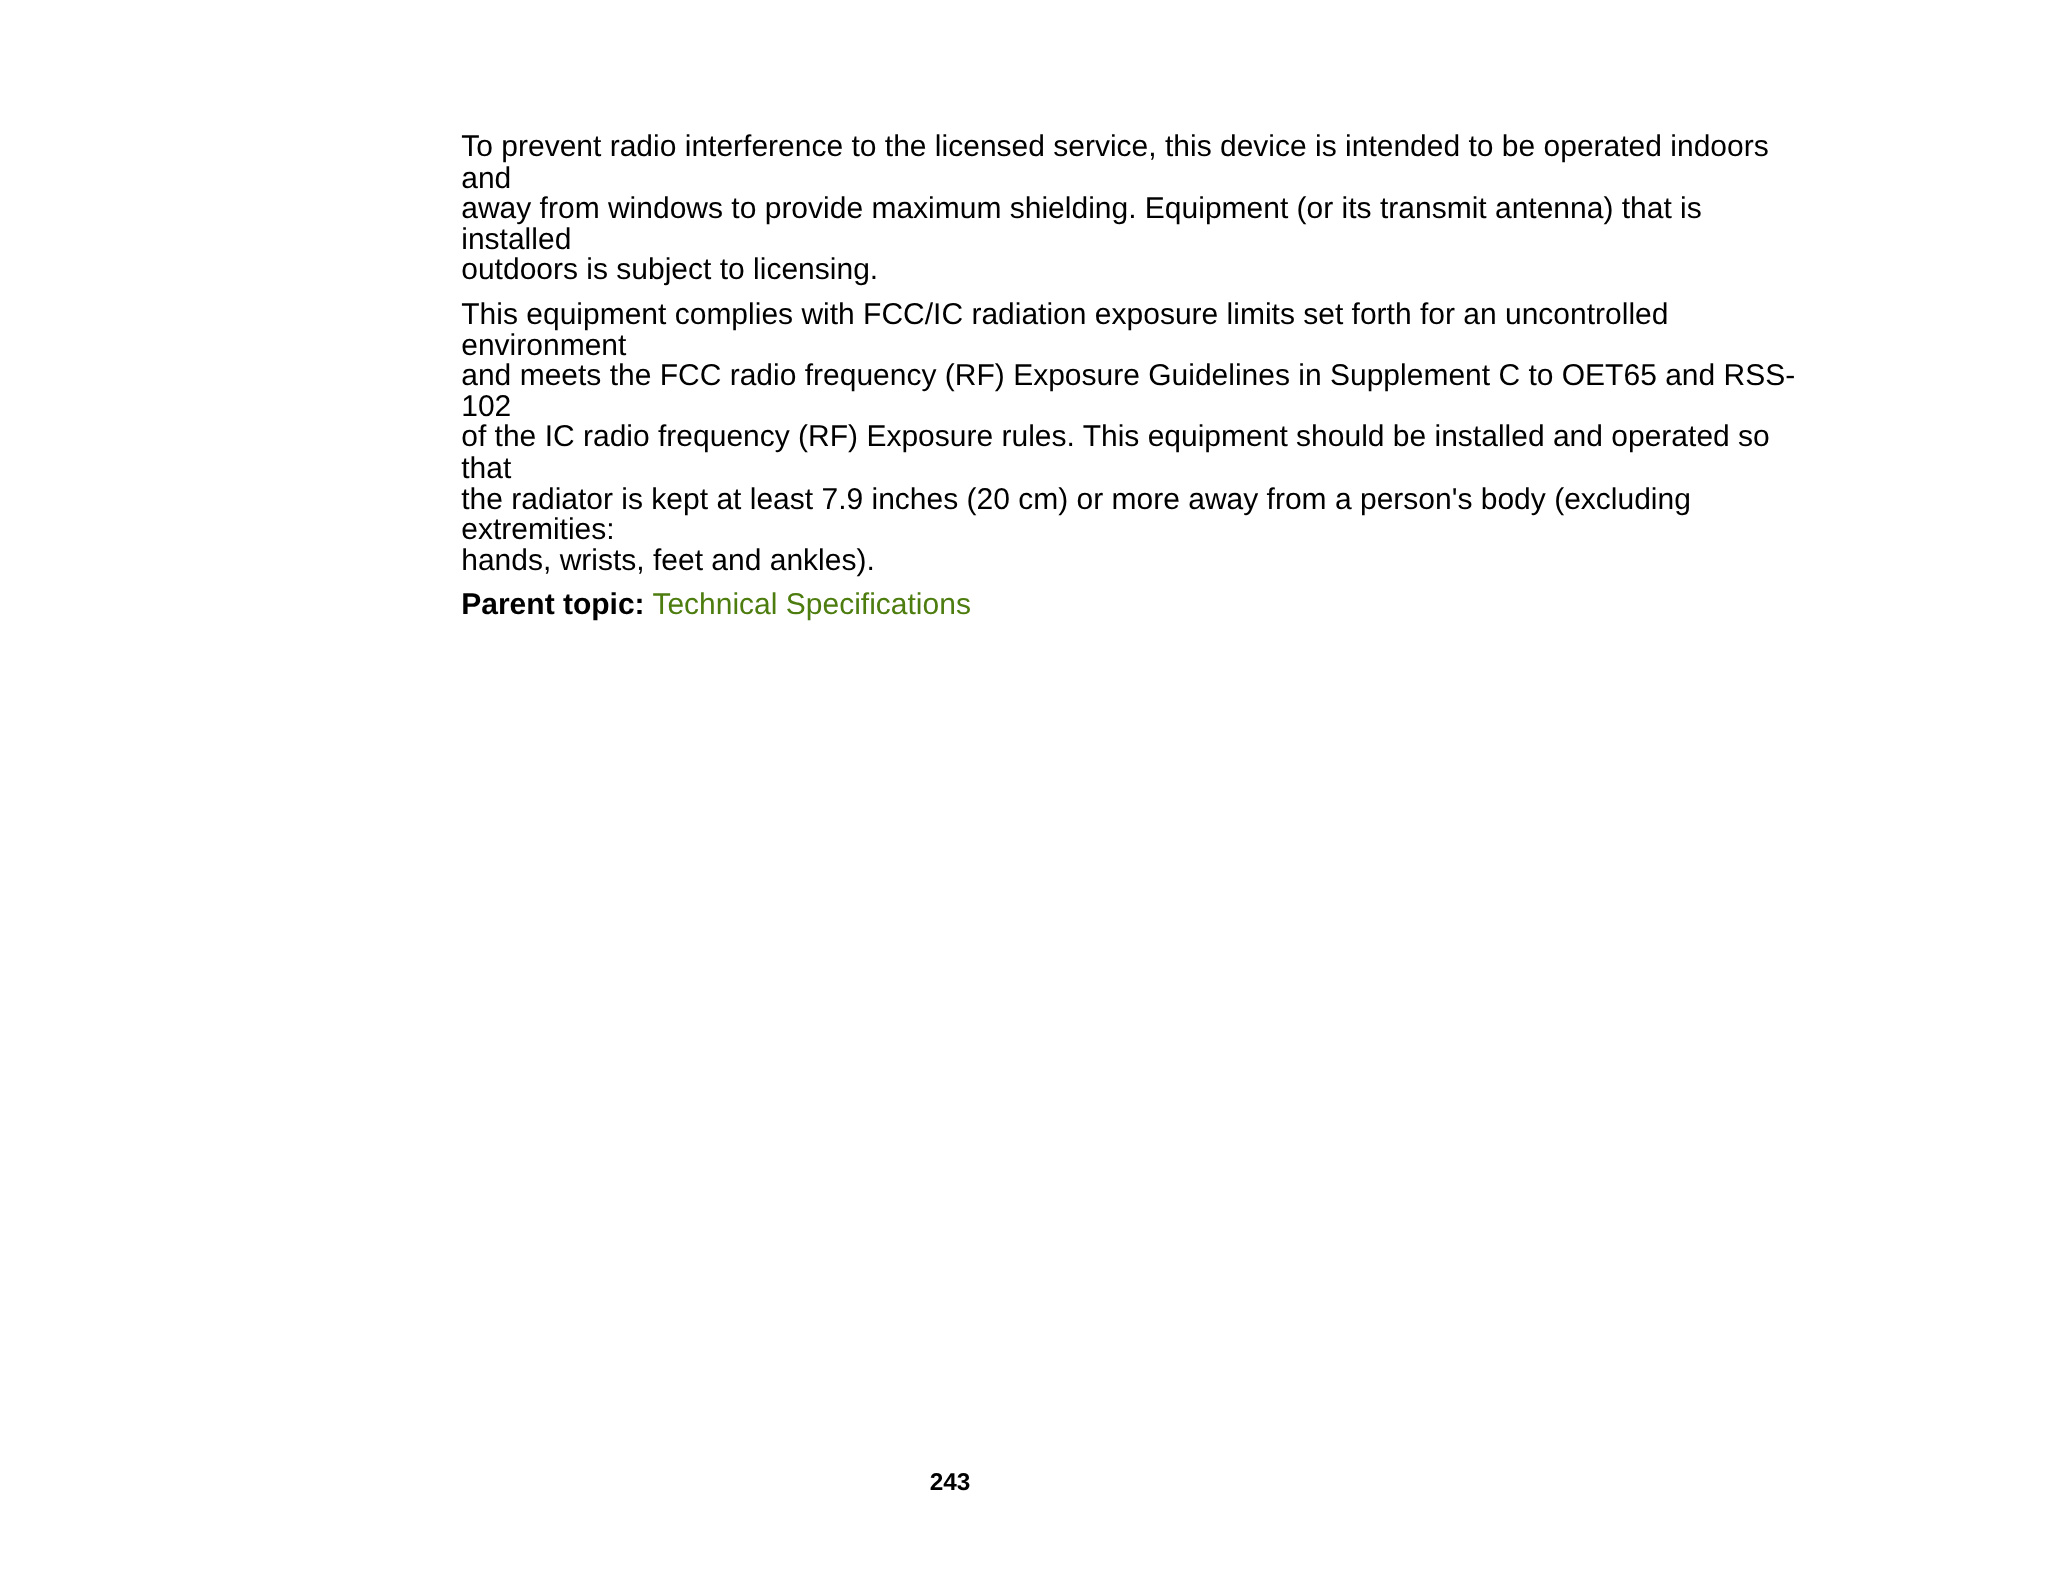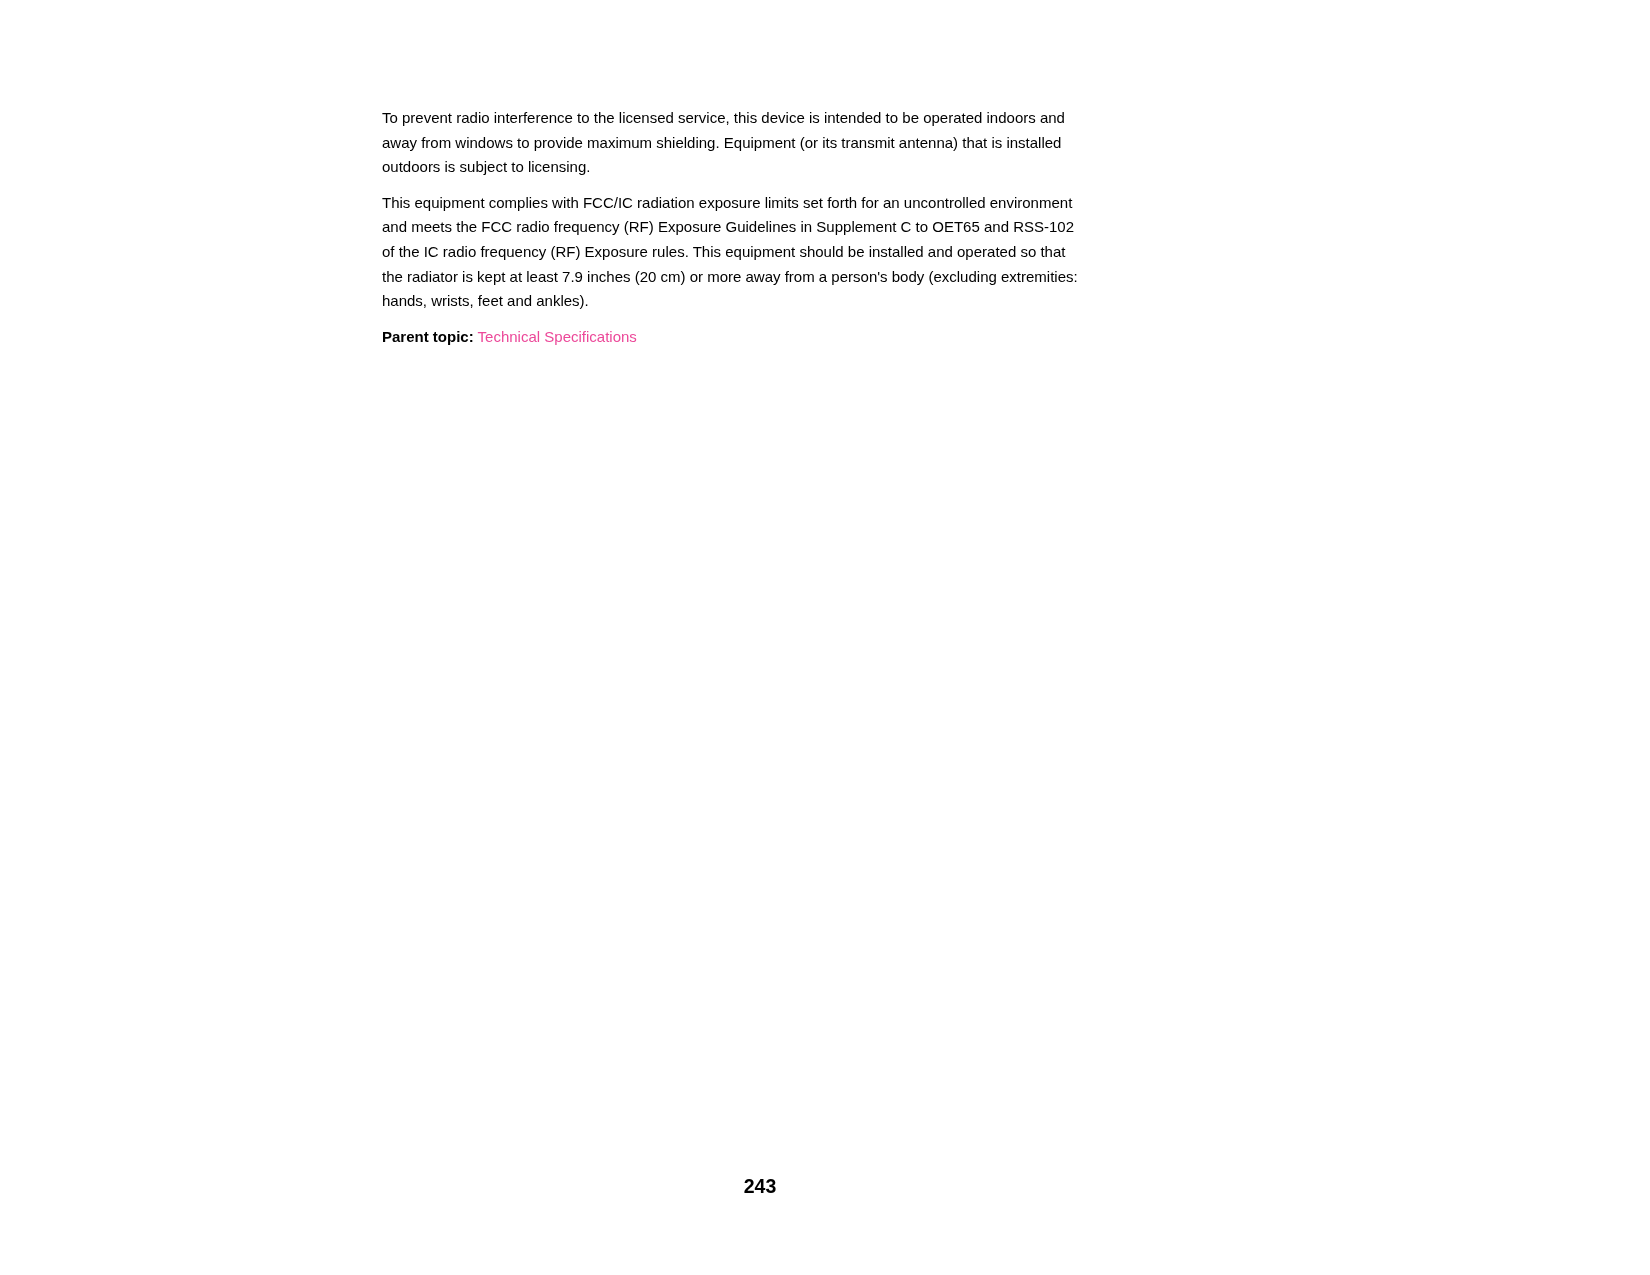--- a/index.html
+++ b/index.html
@@ -14,24 +14,24 @@
     overflow: hidden;
     font-family: "Liberation Sans", "DejaVu Sans", sans-serif;
     color: #000000;
   }
   .page {
     position: absolute;
     inset: 0;
   }
   .text-block {
     position: absolute;
-    left: 382px;
+    left: 369px;
     top: 106px;
     width: 1075px;
-    font-size: 15px;
+    font-size: 24px;
     line-height: 24.6px;
   }
   .para {
     margin: 0 0 11px 0;
     
     white-space: pre-line;
   }
   .parent-topic {
     margin: 0;
     white-space: normal;
@@ -64,19 +64,19 @@
     <p class="para">To prevent radio interference to the licensed service, this device is intended to be operated indoors and
 away from windows to provide maximum shielding. Equipment (or its transmit antenna) that is installed
 outdoors is subject to licensing.</p>
 
     <p class="para">This equipment complies with FCC/IC radiation exposure limits set forth for an uncontrolled environment
 and meets the FCC radio frequency (RF) Exposure Guidelines in Supplement C to OET65 and RSS-102
 of the IC radio frequency (RF) Exposure rules. This equipment should be installed and operated so that
 the radiator is kept at least 7.9 inches (20 cm) or more away from a person's body (excluding extremities:
 hands, wrists, feet and ankles).</p>
 
-    <p class="para parent-topic"><span class="pt-label">Parent topic:</span> <a class="topic-link" href="#" style="color: #ec4899;">Technical Specifications</a></p>
+    <p class="para parent-topic"><span class="pt-label">Parent topic:</span> <a class="topic-link" href="#" style="color: #4d7c0f;">Technical Specifications</a></p>
 
   </div>
 
   <div class="page-number">243</div>
 
 </div>
 
 </body></html>

